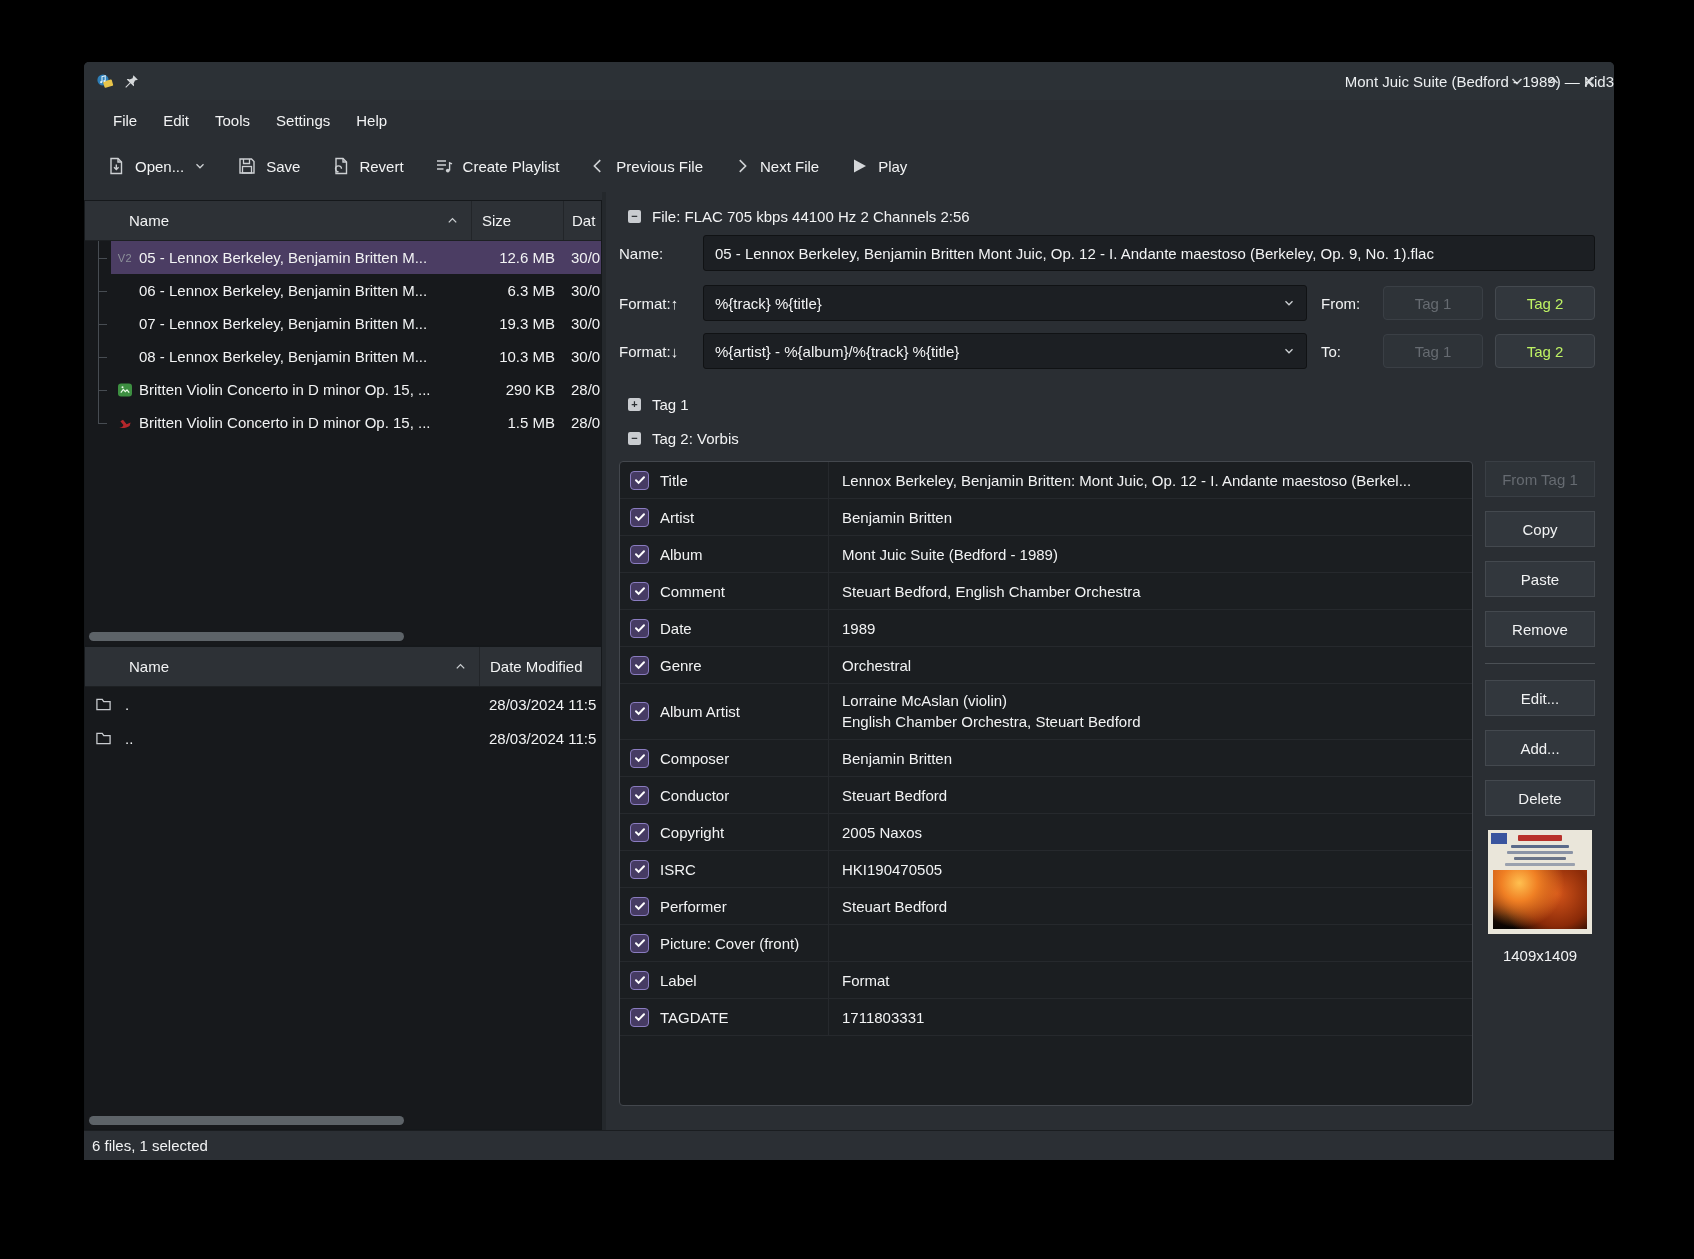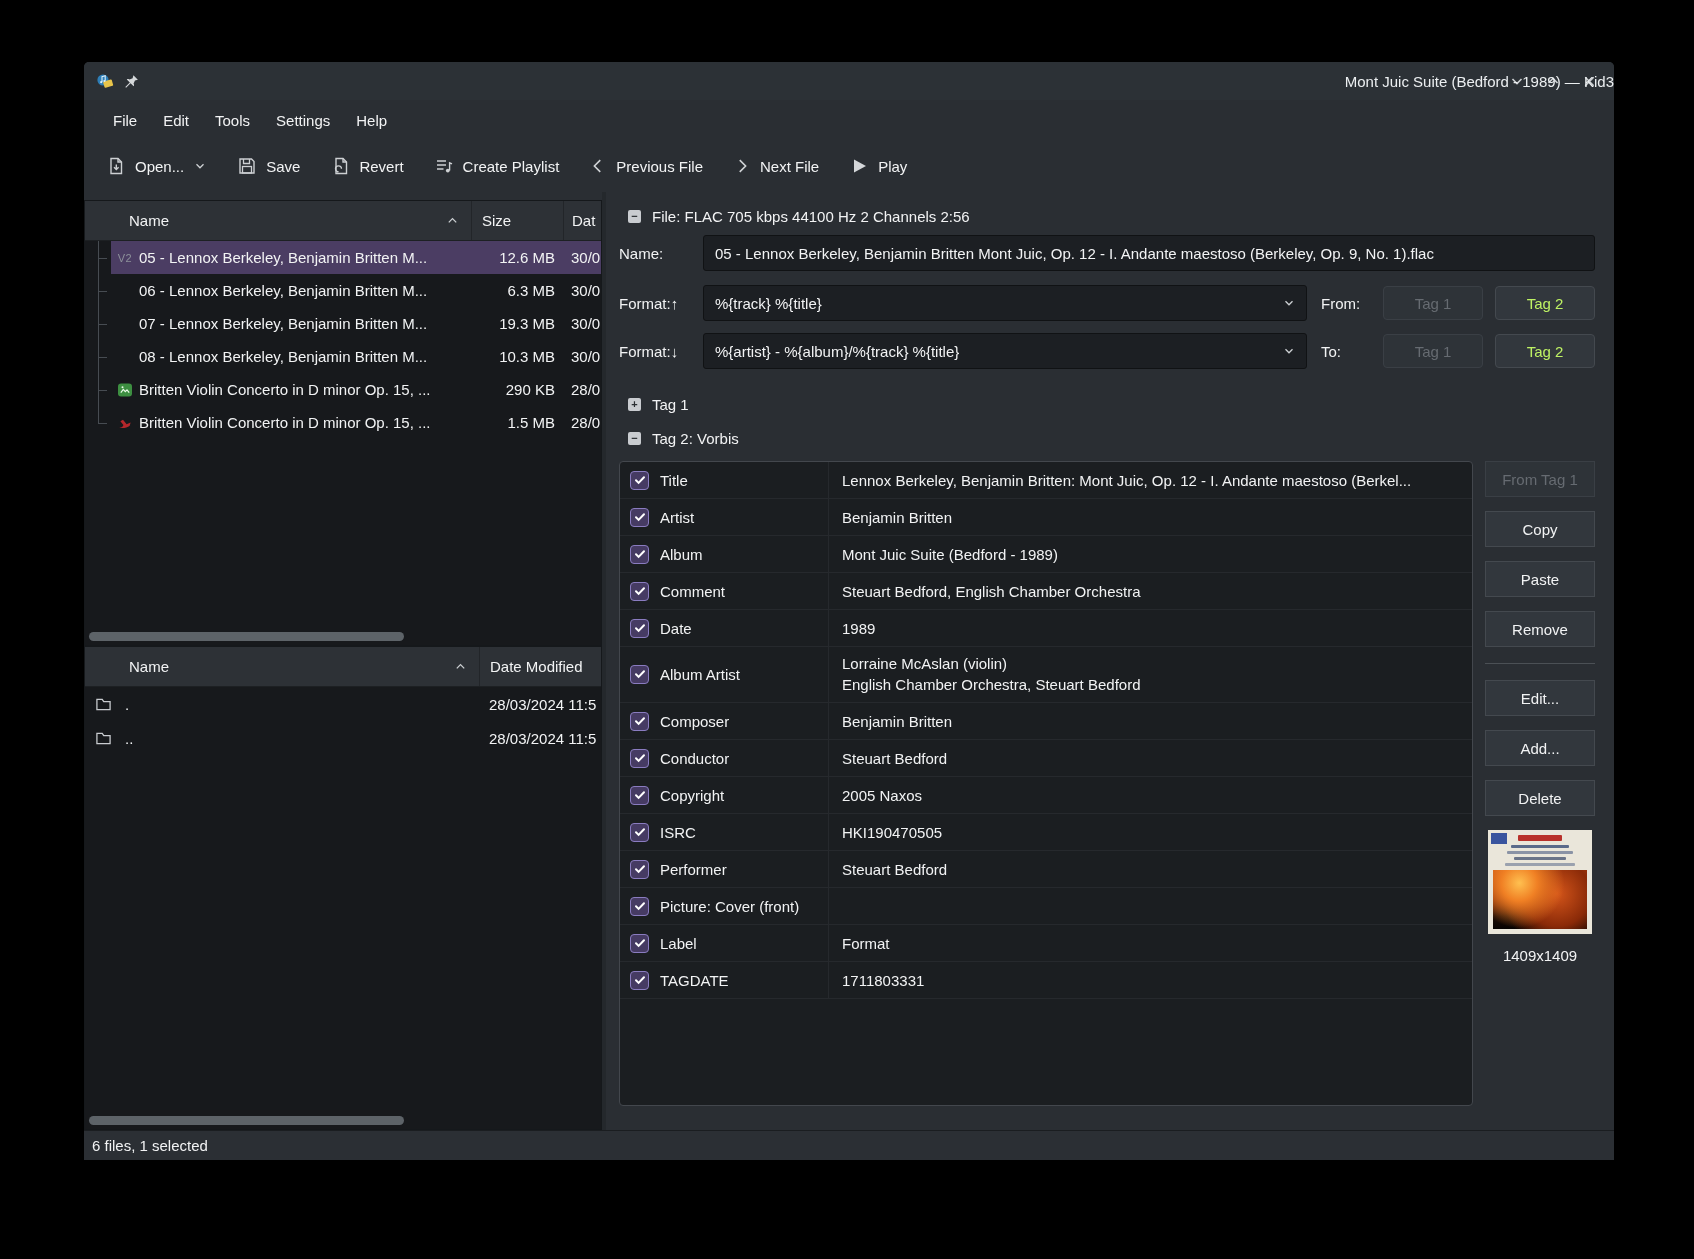--- a/index.html
+++ b/index.html
@@ -468,20 +468,29 @@
               </div>
               <div class="tag-row">
                 <div class="cb">
                   <span><svg width="12" height="12" viewBox="0 0 12 12">
                       <path d="M2 6.3l2.6 2.6L10 3.2" stroke="#fff" stroke-width="2" fill="none" stroke-linecap="round"></path>
                     </svg></span>
                 </div>
                 <div class="tag-name">Date</div>
                 <div class="tag-value">1989</div>
               </div>
+              <div class="tag-row">
+                <div class="cb">
+                  <span><svg width="12" height="12" viewBox="0 0 12 12">
+                      <path d="M2 6.3l2.6 2.6L10 3.2" stroke="#fff" stroke-width="2" fill="none" stroke-linecap="round"></path>
+                    </svg></span>
+                </div>
+                <div class="tag-name">Genre</div>
+                <div class="tag-value">Orchestral</div>
+              </div>
               <div class="tag-row tall">
                 <div class="cb">
                   <span><svg width="12" height="12" viewBox="0 0 12 12">
                       <path d="M2 6.3l2.6 2.6L10 3.2" stroke="#fff" stroke-width="2" fill="none" stroke-linecap="round"></path>
                     </svg></span>
                 </div>
                 <div class="tag-name">Album Artist</div>
                 <div class="tag-value">Lorraine McAslan (violin)
 English Chamber Orchestra, Steuart Bedford</div>
               </div>

